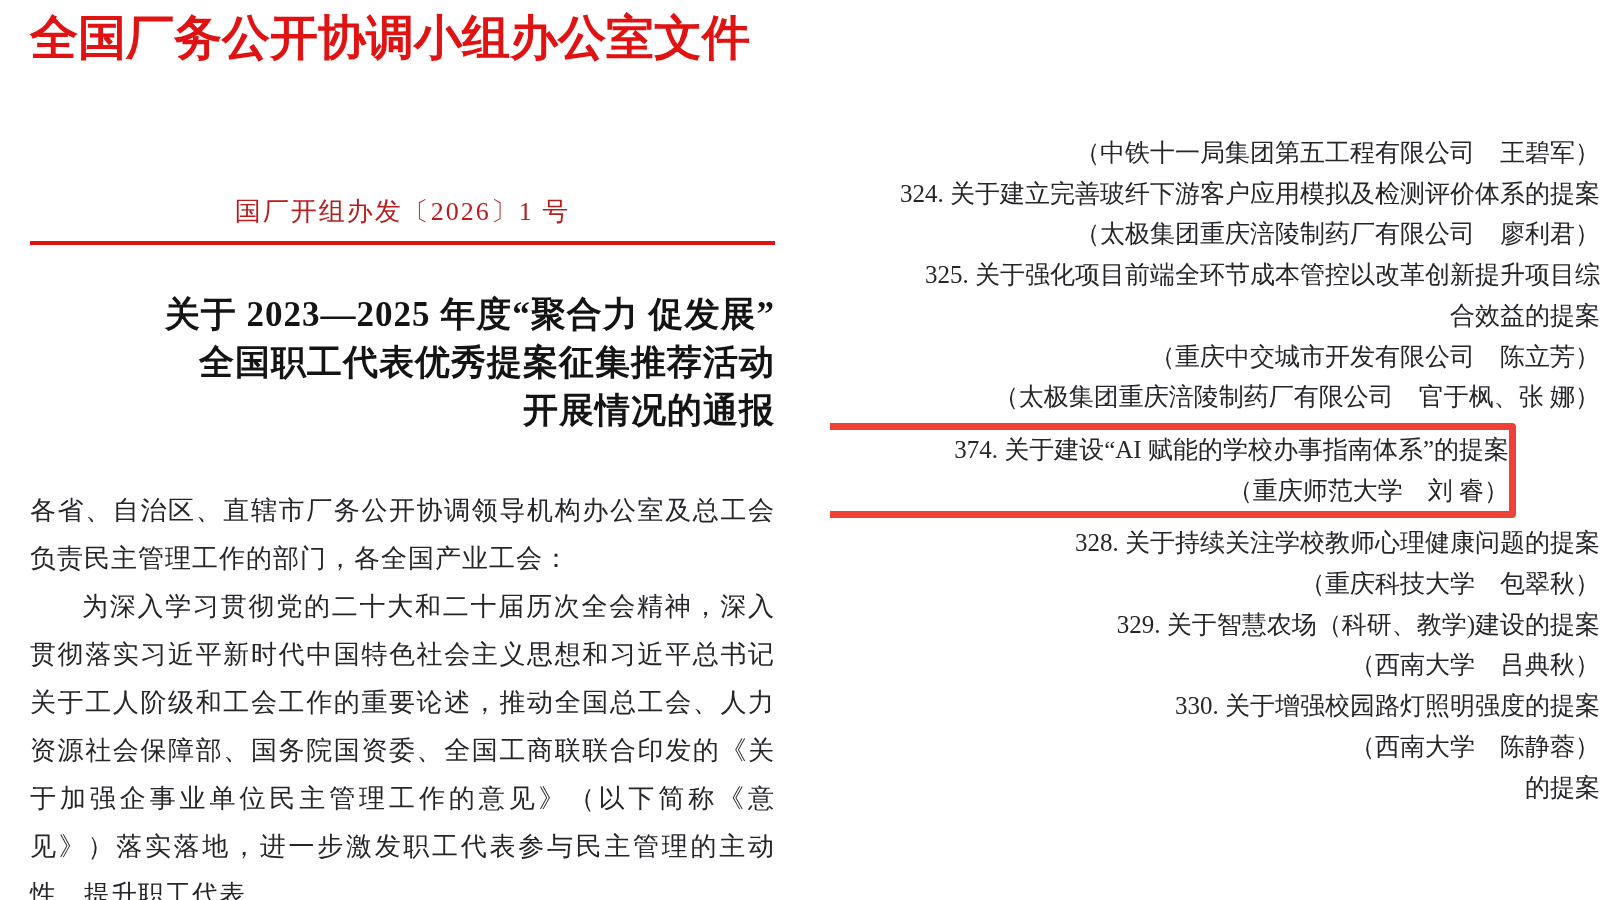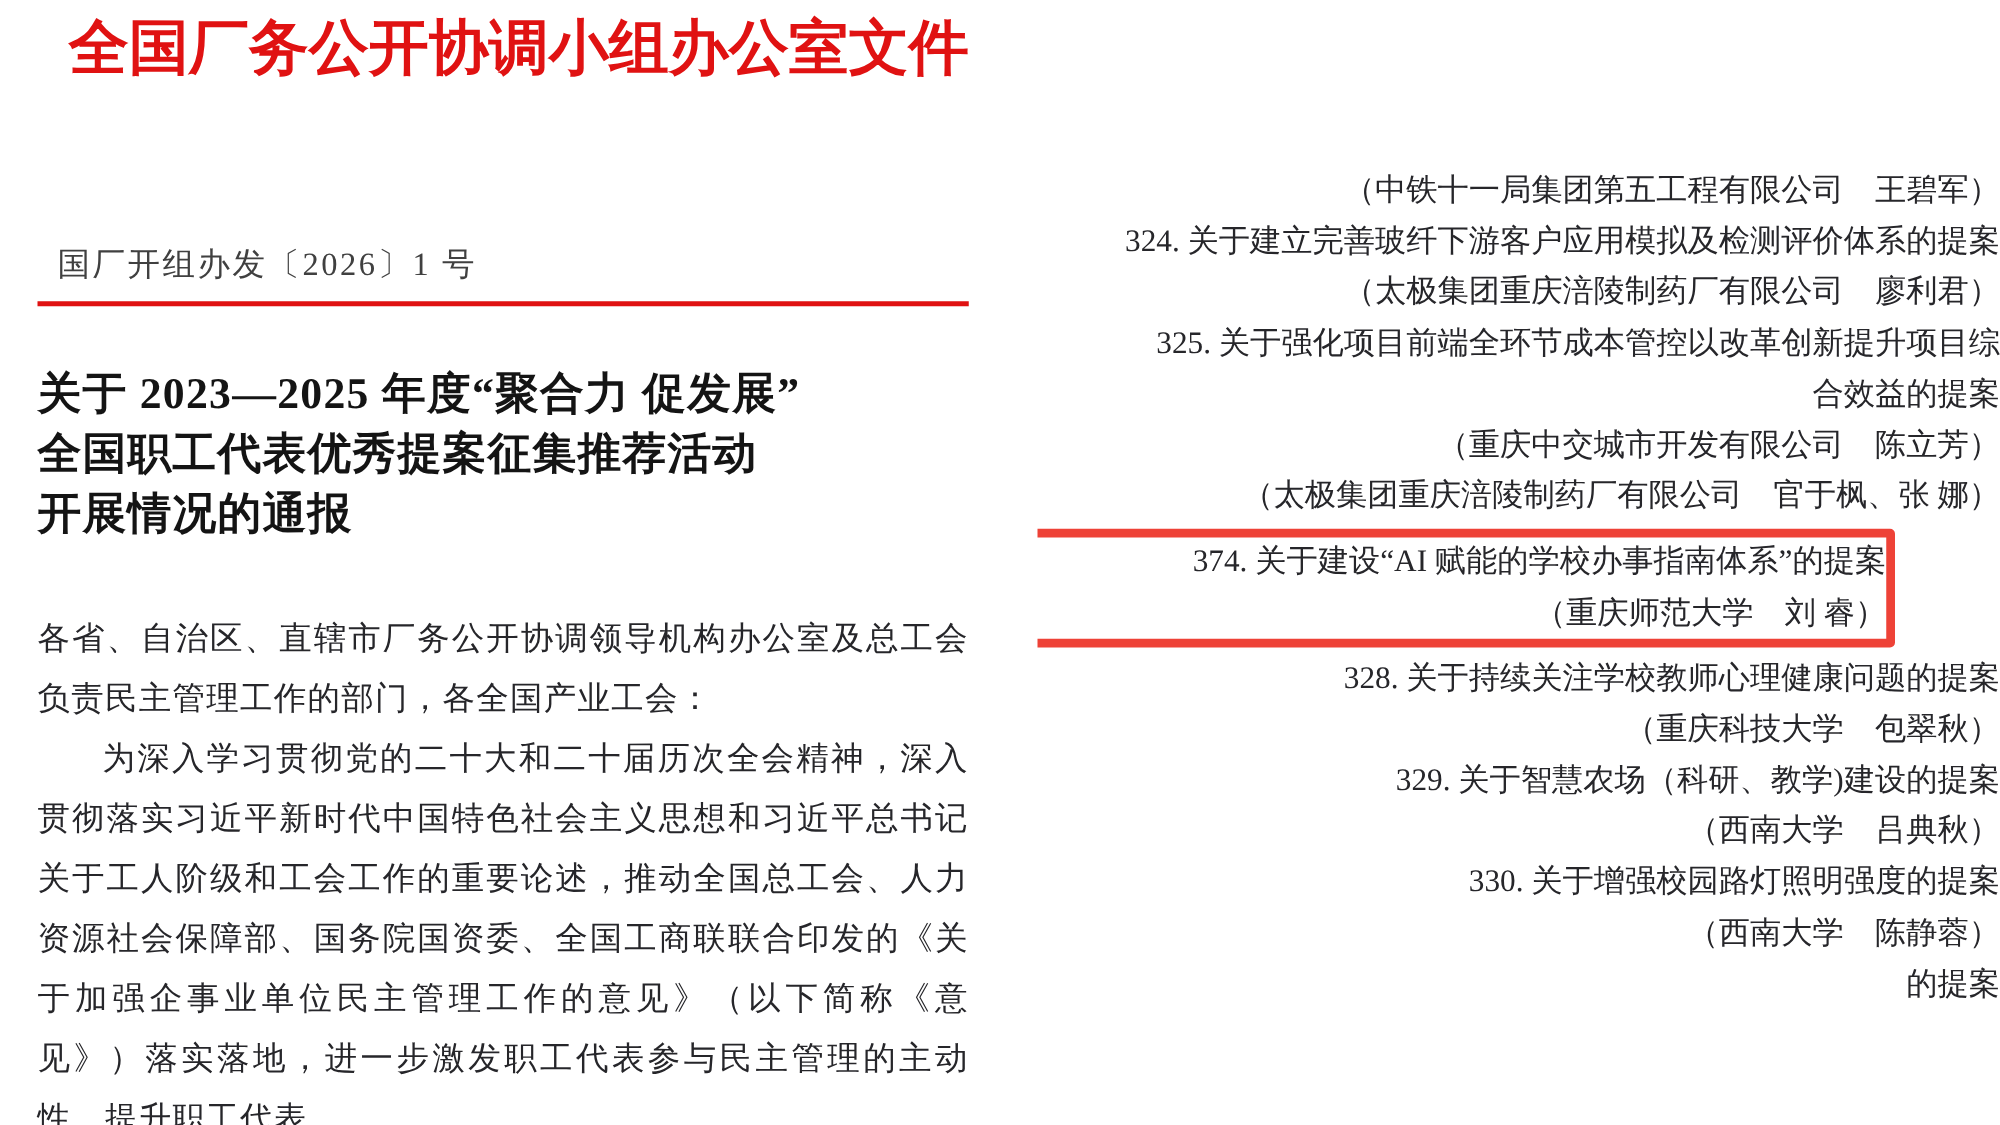--- a/index.html
+++ b/index.html
@@ -23,49 +23,50 @@
     left: 30px;
     top: 0;
     width: 745px;
     height: 900px;
   }
   .agency-header {
     position: absolute;
     top: 6px;
     left: 0;
     width: 100%;
-    text-align: right;
+    text-align: left;
     font-size: 48px;
     font-weight: bold;
     color: #e01212;
     white-space: nowrap;
   }
   .doc-number {
     position: absolute;
     top: 194px;
-    left: 16px;
+    left: 0;
     width: 100%;
+    text-align: center;
     font-size: 26px;
     letter-spacing: 2px;
-    color: #404040;
+    color: #b91c1c;
   }
   .red-rule {
     position: absolute;
     top: 241px;
     left: 0;
     width: 745px;
     height: 4px;
     background: #e01212;
   }
   .doc-title {
     position: absolute;
     top: 291px;
     left: 0;
     width: 100%;
-    text-align: left;
+    text-align: right;
     font-size: 35px;
     font-weight: bold;
     line-height: 48px;
     letter-spacing: 1px;
     color: #141414;
   }
   .doc-title span { display: block; }
   .body-text {
     position: absolute;
     top: 487px;

